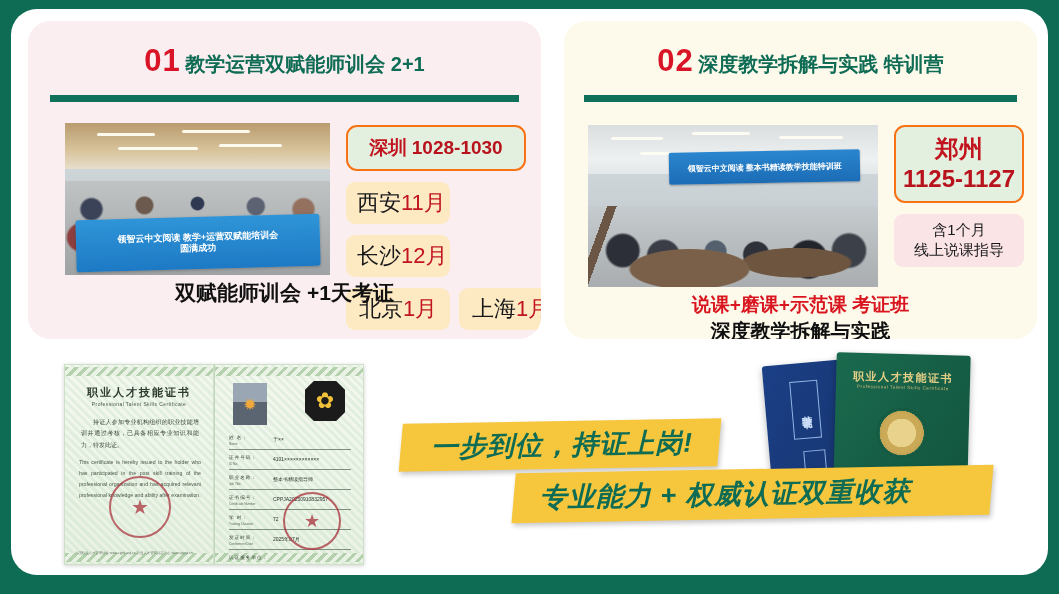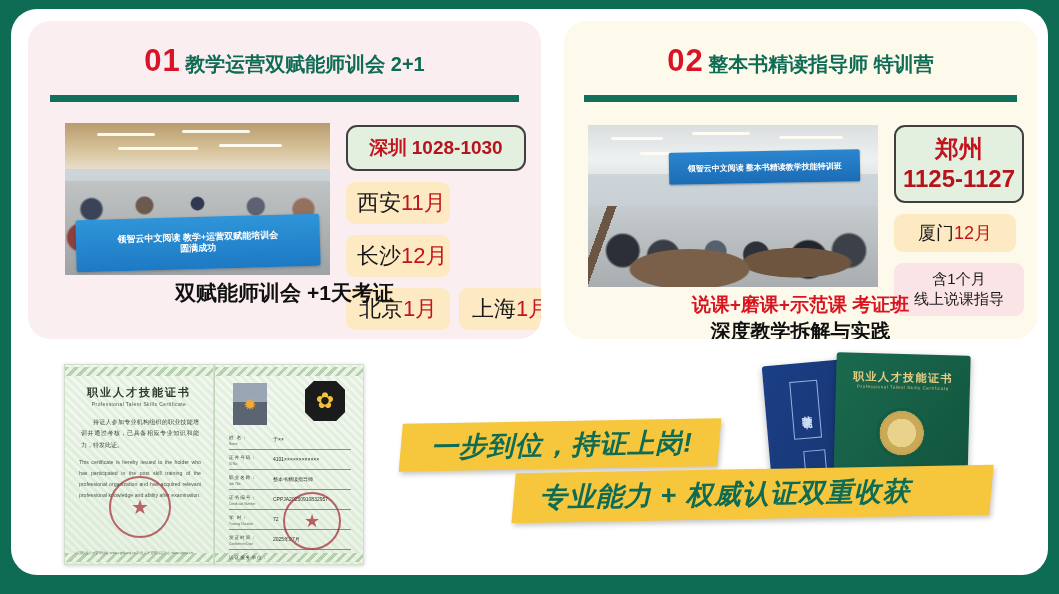--- a/index.html
+++ b/index.html
@@ -142,21 +142,21 @@
       radial-gradient(circle at 90% 55%, #3c4049 0 6%, transparent 7%),
       linear-gradient(rgba(190,188,184,.2), rgba(150,148,145,.45));
   }
 
   
   .sched { position: absolute; }
   #sched-01 { left: 318px; top: 104px; width: 180px; }
   #sched-02 { left: 330px; top: 104px; width: 130px; }
 
   .badge-main {
-    border: 2px solid #404040;
+    border: 2px solid #f97316;
     background: #e4f0df;
     border-radius: 11px;
     text-align: center;
     padding: 7px 4px;
     white-space: nowrap;
   }
   #sched-01 .badge-main { padding: 8px 4px; }
   .badge-main .city { color: #c1141f; font-weight: bold; font-size: 19px; }
   .badge-main .date { color: #b8121d; font-weight: bold; font-size: 19px; }
   #sched-02 .badge-main .city,
@@ -461,21 +461,21 @@
         </div>
 
         <div class="card-foot" id="foot-01">
           <div class="foot-black">双赋能师训会 +1天考证</div>
         </div>
       </div>
 
       <div class="card" id="card-02">
         <div class="card-head">
           <span class="hnum">02</span>
-          <span class="htitle">整本书精读指导师 特训营</span>
+          <span class="htitle">深度教学拆解与实践 特训营</span>
         </div>
         <div class="head-rule"></div>
 
         <div class="photo" id="photo-02">
           <div class="room">
             <div class="ceiling white">
               <div class="light" style="left:8%;top:24%;width:18%"></div>
               <div class="light" style="left:36%;top:14%;width:20%"></div>
               <div class="light" style="left:66%;top:22%;width:22%"></div>
               <div class="light" style="left:18%;top:56%;width:22%"></div>
@@ -486,25 +486,20 @@
             <div class="tables"></div>
           </div>
         </div>
 
         <div class="sched" id="sched-02">
           <div class="badge-main">
             <span class="city">郑州</span>
             <span class="date">1125-1127</span>
           </div>
 
-          <div class="badge-row">
-            <div class="badge">
-              <span>厦门</span><span class="m">12月</span>
-            </div>
-          </div>
 
           <div class="note-badge">
             <div>含1个月</div>
             <div>线上说课指导</div>
           </div>
         </div>
 
         <div class="card-foot" id="foot-02">
           <div class="foot-red">说课+磨课+示范课 考证班</div>
           <div class="foot-black">深度教学拆解与实践</div>

